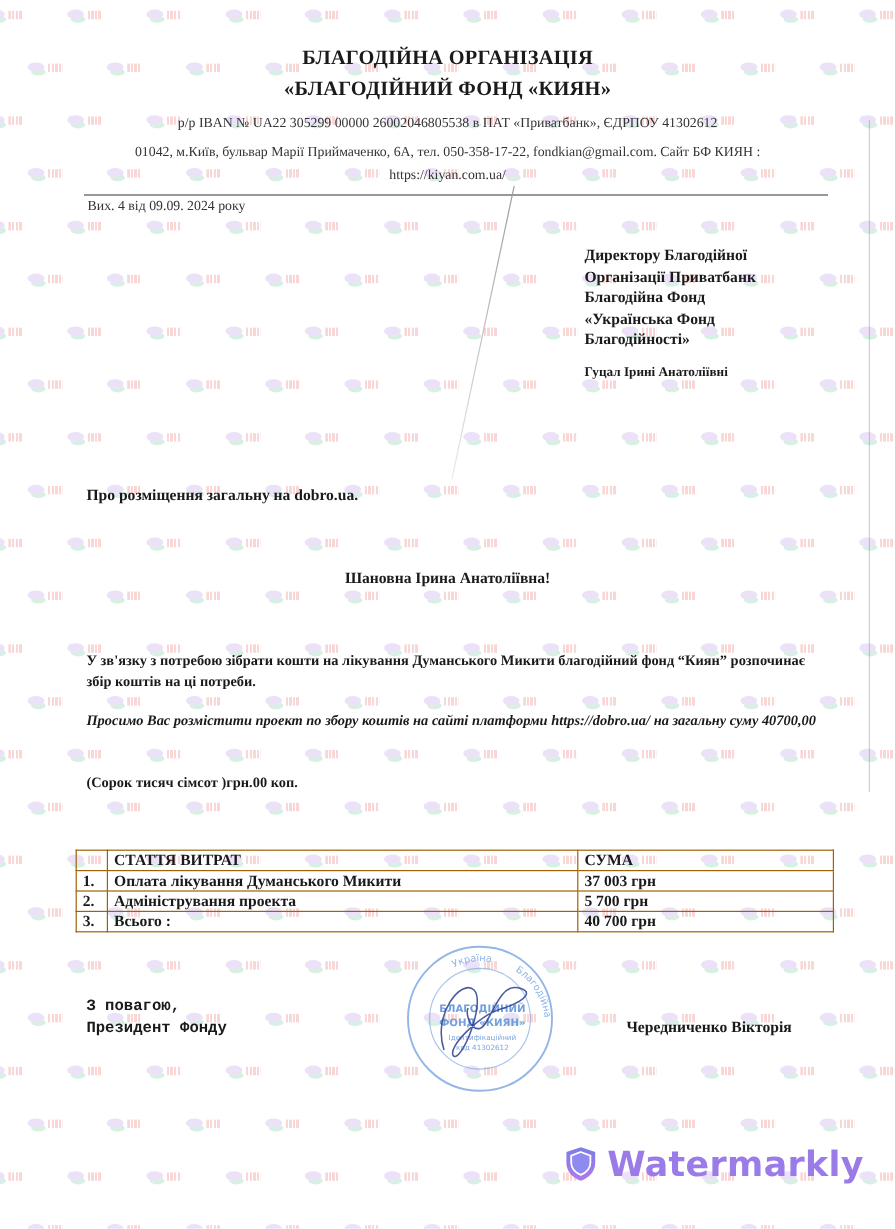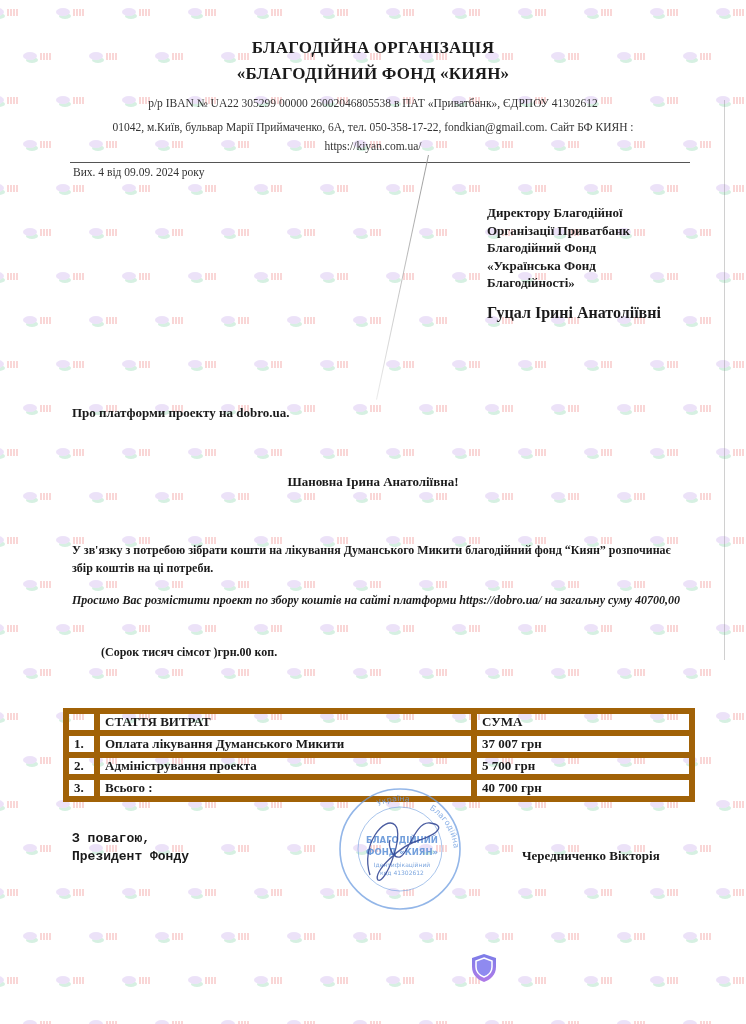--- a/index.html
+++ b/index.html
@@ -44,35 +44,35 @@
     }
     .hl1 { top: 97px; }
     .hl2 { top: 121px; }
     .hl3 { top: 140px; }
     .rule { left: 70px; top: 162px; width: 620px; height: 1px; background: #555; }
     .outgoing { left: 73px; top: 166px; font-size: 11.5px; color: #333; }
     .scan-line { left: 428px; top: 155px; width: 1px; height: 250px; background: linear-gradient(#999, rgba(150,150,150,0.2)); transform: rotate(12deg); transform-origin: top; }
     .right-edge { left: 724px; top: 100px; width: 1px; height: 560px; background: rgba(120,120,120,0.35); }
 
     .recipient { left: 487px; top: 204px; font-weight: bold; font-size: 13px; line-height: 17.5px; }
-    .recipient-name { left: 487px; top: 304px; font-weight: bold; font-size: 16px; }
+    .recipient-name { left: 487px; top: 304px; font-weight: bold; font-size: 11px; }
 
     .subject { left: 72px; top: 405px; font-weight: bold; font-size: 13px; }
     .greeting { left: 0; right: 0; top: 474px; text-align: center; font-weight: bold; font-size: 13px; }
     .para { left: 72px; width: 620px; font-weight: bold; font-size: 12px; line-height: 18px; }
     .p1 { top: 541px; }
     .p2 { top: 591px; font-style: italic; }
-    .p3 { top: 643px; margin-left: 29px; }
+    .p3 { top: 643px; }
 
     table.costs {
       position: absolute; left: 63px; top: 708px; width: 632px;
       border-collapse: collapse; font-weight: bold; font-size: 13px;
     }
     table.costs td, table.costs th {
-      border: 6px solid #a16207; padding: 0 5px; height: 16px; line-height: 16px; text-align: left; font-weight: bold;
+      border: 1px solid #a16207; padding: 0 5px; height: 16px; line-height: 16px; text-align: left; font-weight: bold;
     }
     table.costs .num { width: 15px; }
     table.costs .amt { width: 202px; }
 
     .closing { left: 72px; top: 830px; font-weight: bold; font-size: 13px; line-height: 18px; font-family: Liberation Mono, monospace; }
     .signer { left: 522px; top: 848px; font-weight: bold; font-size: 13px; }
 
     .stamp {
       left: 330px; top: 785px; width: 140px; height: 128px;
     }
@@ -1201,44 +1201,44 @@
 <div class="abs hdr-line hl2">01042, м.Київ, бульвар Марії Приймаченко, 6А, тел. 050-358-17-22, fondkian@gmail.com. Сайт БФ КИЯН :</div>
 <div class="abs hdr-line hl3">https://kiyan.com.ua/</div>
 <div class="abs rule"></div>
 <div class="abs outgoing">Вих. 4  від 09.09. 2024 року</div>
 <div class="abs scan-line"></div>
 <div class="abs right-edge"></div>
 
 <div class="abs recipient">
   <div>Директору Благодійної</div>
   <div>Організації Приватбанк</div>
-  <div>Благодійний Фонд</div>
+  <div>Благодійна Фонд</div>
   <div>«Українська Фонд</div>
   <div>Благодійності»</div>
 </div>
 <div class="abs recipient-name">Гуцал Ірині Анатоліївні</div>
 
-<div class="abs subject">Про платформи проекту на dobro.ua.</div>
+<div class="abs subject">Про розміщення загальну на dobro.ua.</div>
 <div class="abs greeting">Шановна Ірина Анатоліївна!</div>
 
 <div class="abs para p1">У зв'язку з потребою зібрати кошти на лікування Думанського Микити  благодійний фонд “Киян” розпочинає збір коштів на ці потреби.</div>
 <div class="abs para p2">Просимо Вас розмістити проект по збору коштів на сайті платформи  https://dobro.ua/  на загальну суму 40700,00</div>
 <div class="abs para p3">(Сорок тисяч сімсот )грн.00 коп.</div>
 
 <table class="costs">
   <tbody>
       <tr>
     <th class="num"></th>
     <th>СТАТТЯ ВИТРАТ</th>
     <th class="amt">СУМА</th>
   </tr>
   <tr>
     <td class="num">1.</td>
     <td>Оплата лікування  Думанського Микити</td>
-    <td class="amt">37 007 грн</td>
+    <td class="amt">37 003 грн</td>
   </tr>
   <tr>
     <td class="num">2.</td>
     <td>Адміністрування проекта</td>
     <td class="amt">5 700 грн</td>
   </tr>
   <tr>
     <td class="num">3.</td>
     <td>Всього :</td>
     <td class="amt">40 700 грн</td>
@@ -1276,13 +1276,14 @@
   <svg width="28" height="30" viewBox="0 0 28 30">
     <defs>
       <linearGradient id="shg" x1="0" y1="0" x2="0" y2="1">
         <stop offset="0" stop-color="#7b7de8"></stop>
         <stop offset="1" stop-color="#b07ae8"></stop>
       </linearGradient>
     </defs>
     <path d="M14 1 L26 5 L26 14 C26 22 20 27 14 29 C8 27 2 22 2 14 L2 5 Z" fill="url(#shg)"></path>
     <path d="M14 5 L22 8 L22 14 C22 19 18 22.5 14 24 C10 22.5 6 19 6 14 L6 8 Z" fill="#8f8af0" stroke="#ffffff" stroke-width="1.5"></path>
   </svg>
+  <span class="label">Watermarkly</span>
 </div>
 
 </body></html>

